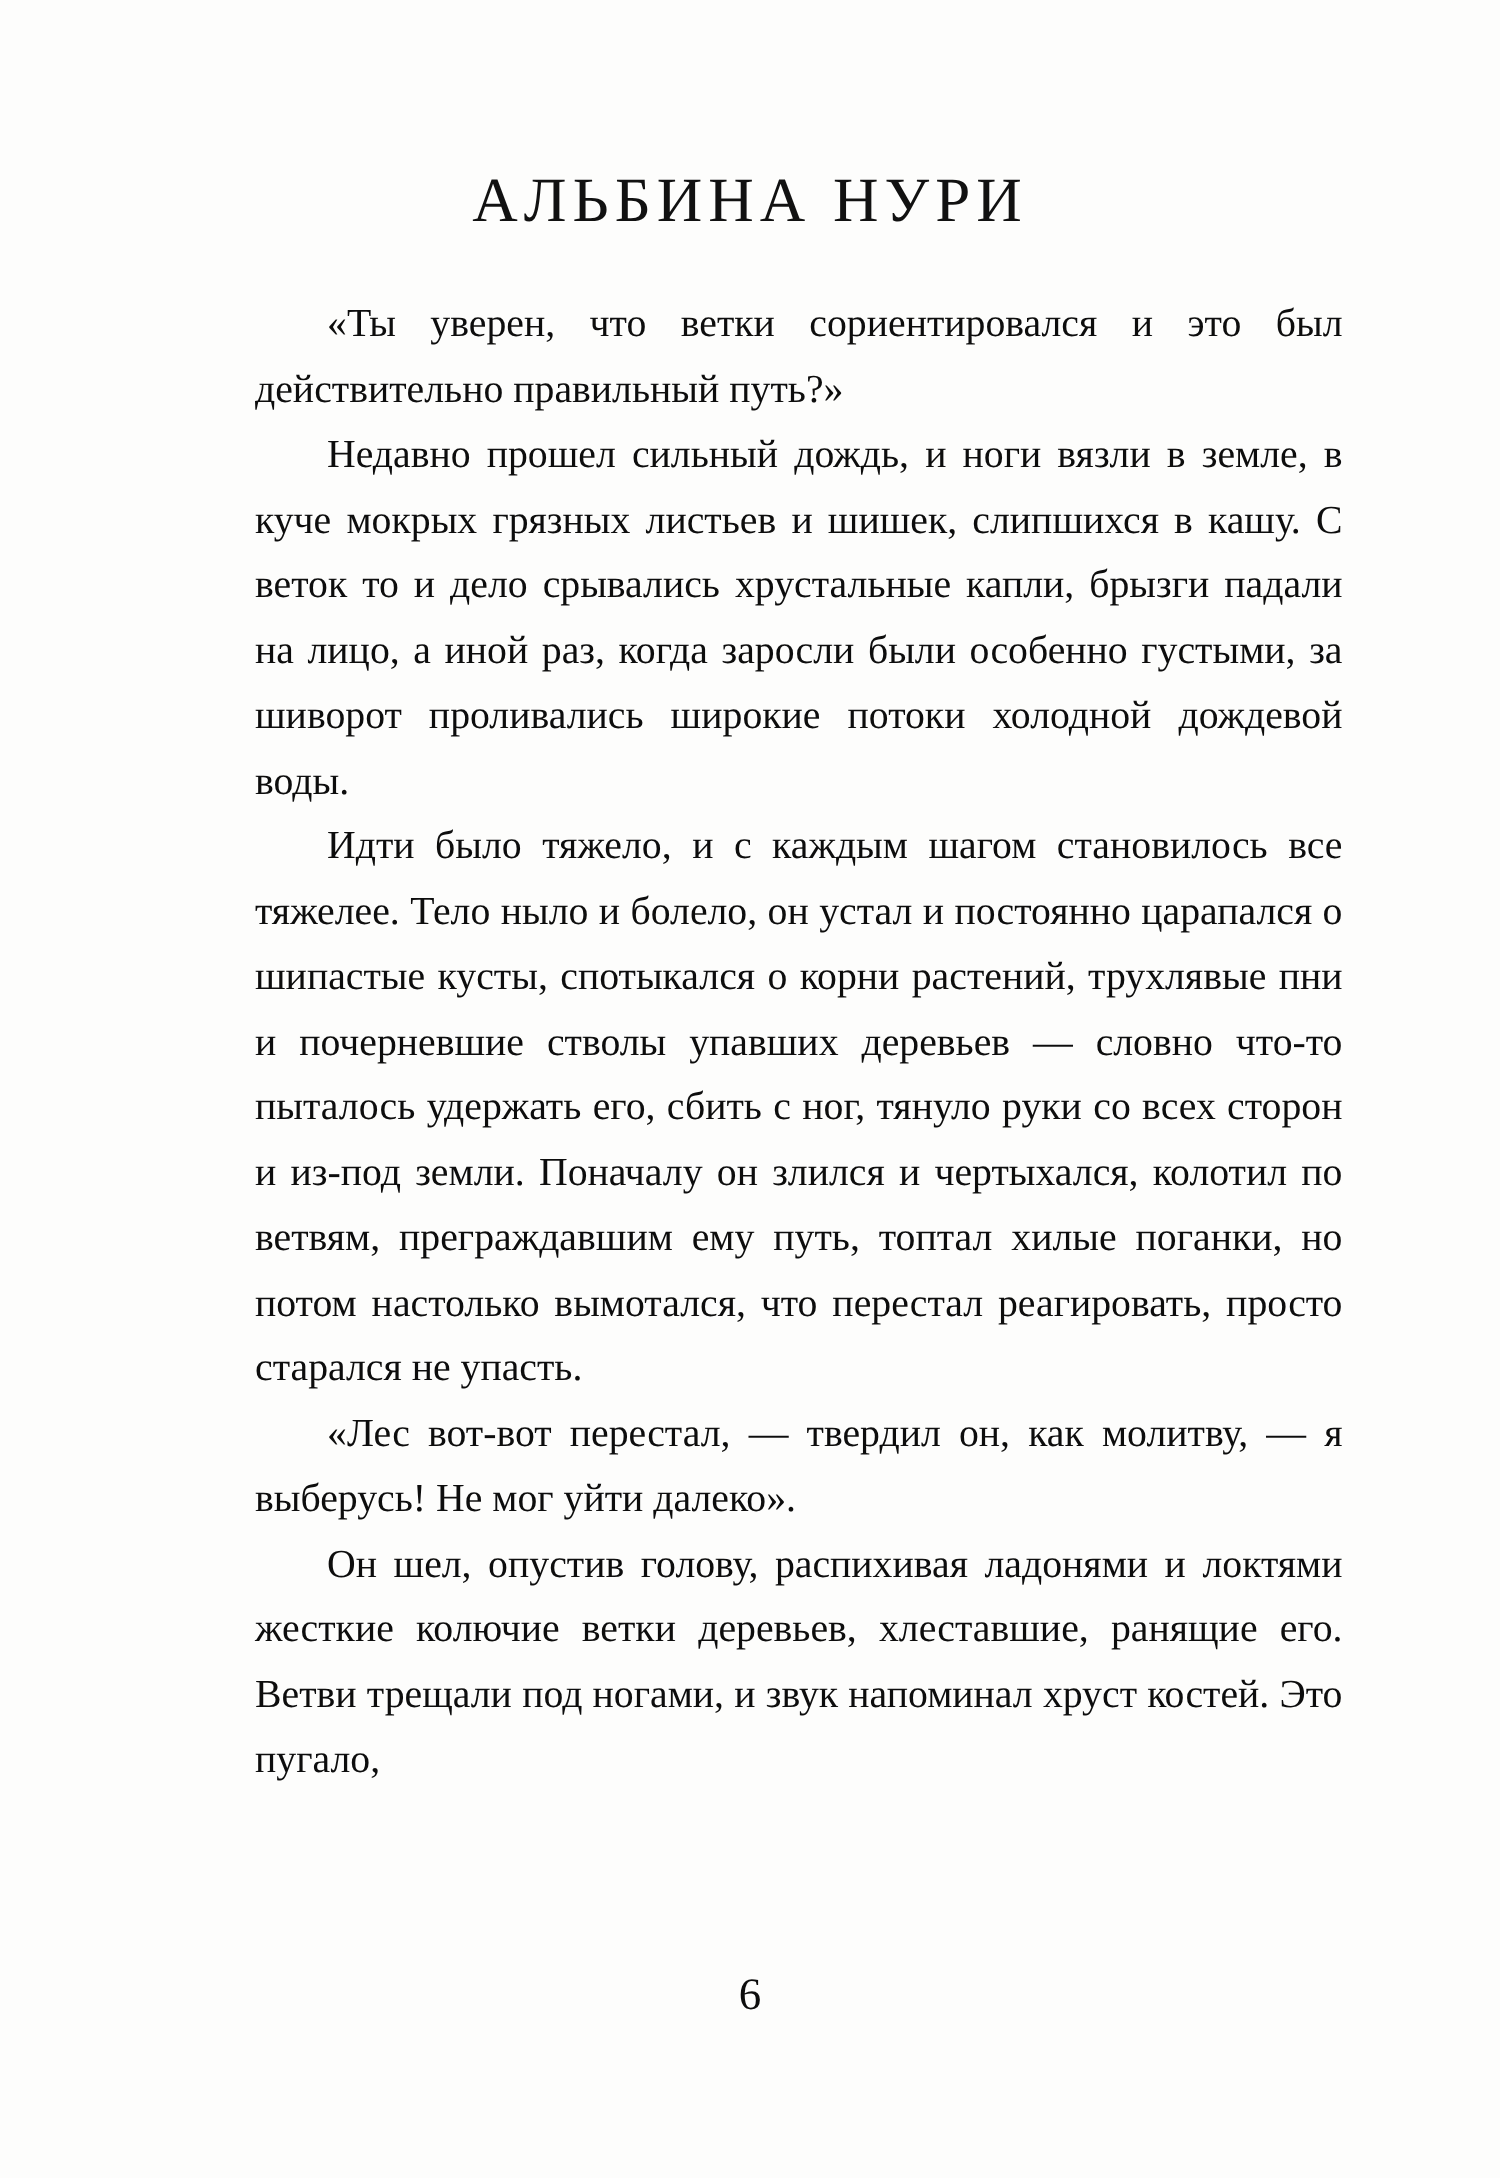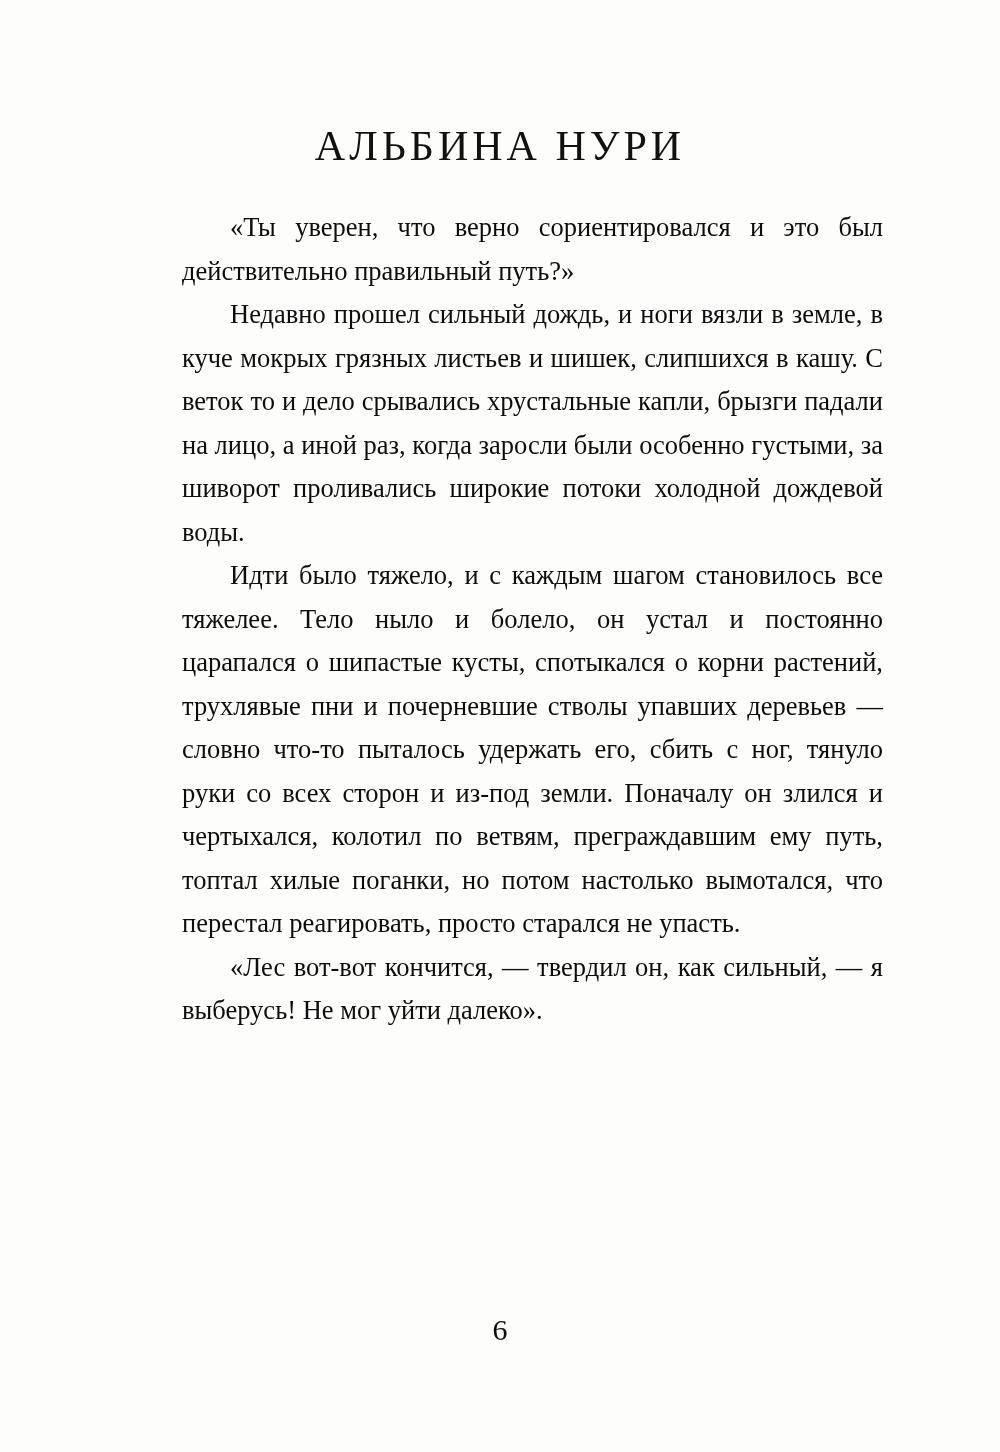--- a/index.html
+++ b/index.html
@@ -12,21 +12,21 @@
     height: 1452px;
     font-family: "Liberation Serif", "DejaVu Serif", serif;
     color: #000000;
     position: relative;
     overflow: hidden;
   }
   .page {
     width: 1000px;
     height: 1452px;
     box-sizing: border-box;
-    padding: 12px;
+    padding: 0;
     position: relative;
     background: #fdfdfc;
   }
   .running-head {
     text-align: center;
     font-size: 42px;
     letter-spacing: 4px;
     font-weight: 400;
     margin: 0;
     padding-top: 110px;
@@ -59,21 +59,22 @@
   }
 </style>
 </head>
 <body>
 
 <div class="page">
 
   <h1 class="running-head">АЛЬБИНА НУРИ</h1>
 
   <div class="body-text">
-    <p>«Ты уверен, что верно сориентировался и это был действительно правильный путь?»</p>
+    <p>«Ты уверен, что ветки сориентировался и это был действительно правильный путь?»</p>
     <p>Недавно прошел сильный дождь, и ноги вязли в земле, в куче мокрых грязных листьев и шишек, слипшихся в кашу. С веток то и дело срывались хрустальные капли, брызги падали на лицо, а иной раз, когда заросли были особенно густыми, за шиворот проливались широкие потоки холодной дождевой воды.</p>
     <p>Идти было тяжело, и с каждым шагом становилось все тяжелее. Тело ныло и болело, он устал и постоянно царапался о шипастые кусты, спотыкался о корни растений, трухлявые пни и почерневшие стволы упавших деревьев — словно что-то пыталось удержать его, сбить с ног, тянуло руки со всех сторон и из-под земли. Поначалу он злился и чертыхался, колотил по ветвям, преграждавшим ему путь, топтал хилые поганки, но потом настолько вымотался, что перестал реагировать, просто старался не упасть.</p>
-    <p>«Лес вот-вот кончится, — твердил он, как сильный, — я выберусь! Не мог уйти далеко».</p>
+    <p>«Лес вот-вот перестал, — твердил он, как молитву, — я выберусь! Не мог уйти далеко».</p>
+    <p>Он шел, опустив голову, распихивая ладонями и локтями жесткие колючие ветки деревьев, хлеставшие, ранящие его. Ветви трещали под ногами, и звук напоминал хруст костей. Это пугало,</p>
   </div>
 
   <div class="folio">6</div>
 
 </div>
 
 </body></html>

